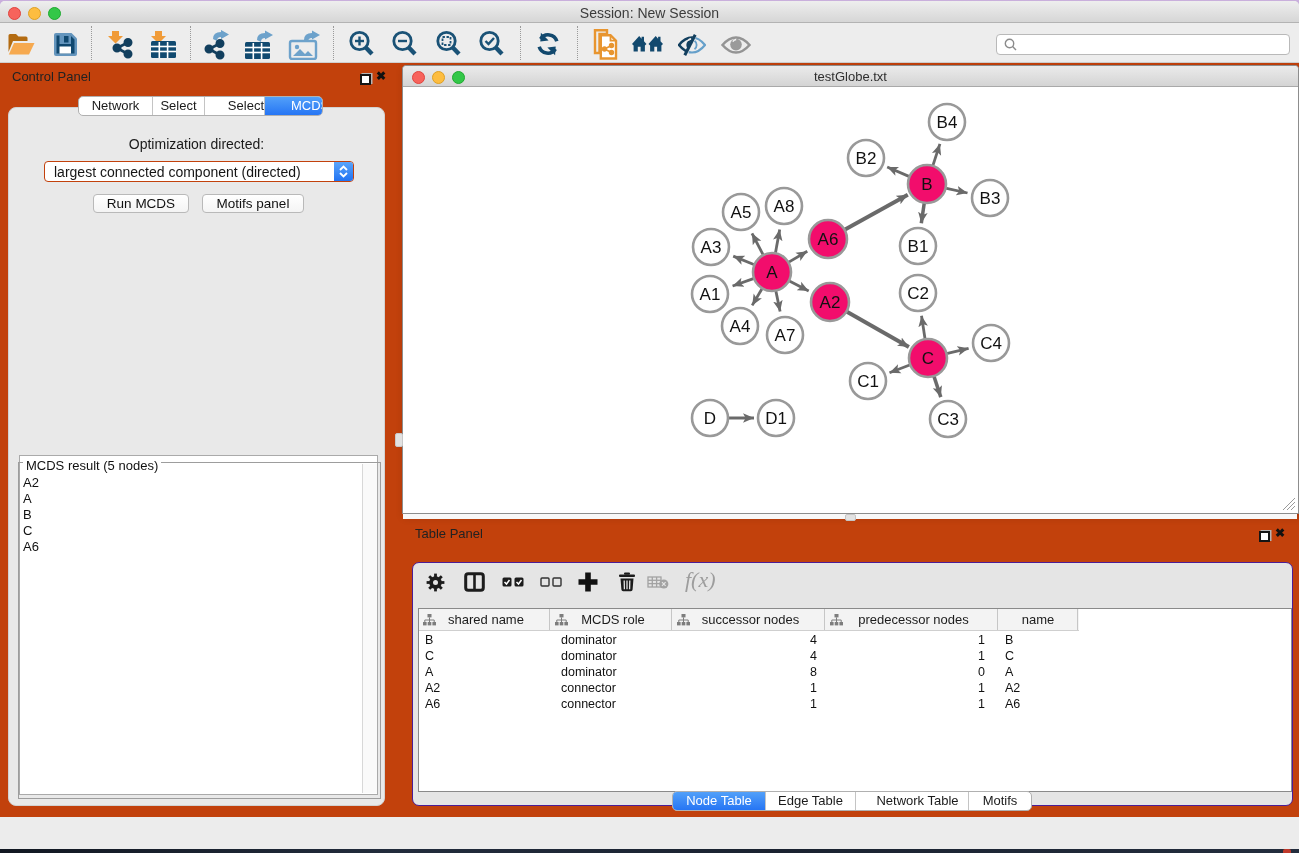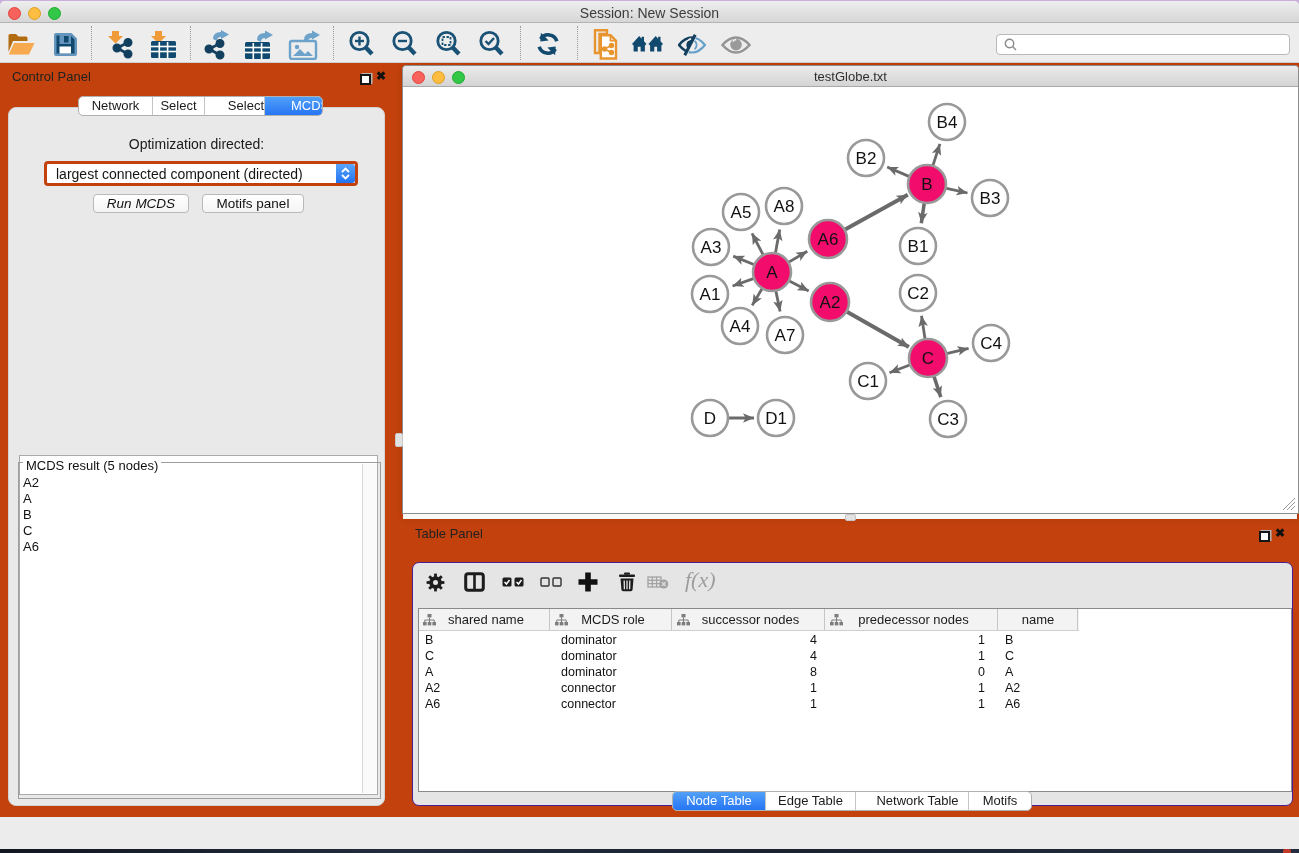--- a/index.html
+++ b/index.html
@@ -17,21 +17,21 @@
 #statusbar{position:absolute;left:0;top:816px;width:1299px;height:33px;background:#ececec;border-top:1px solid #bdbdbd;}
 #deskbottom{position:absolute;left:0;top:849px;width:1299px;height:4px;background:linear-gradient(90deg,#111721,#222c3c 30%,#1a2230 60%,#232d3d);}
 
 #cpanel{position:absolute;left:0;top:0;width:391px;height:754px;}
 #cpbox{position:absolute;left:8px;top:44px;width:375px;height:697px;background:#e9e9e9;border:1px solid #d2d2d2;border-radius:8px;}
 .seg{position:absolute;display:flex;background:#fff;border:1px solid #b0b0b0;border-radius:5px;overflow:hidden;height:18px;line-height:18px;font-size:13px;color:#1a1a1a;z-index:6;}
 .seg div{border-left:1px solid #c4c4c4;text-align:center;white-space:nowrap;box-sizing:border-box;}
 .seg div:first-child{border-left:none;}
 .seg .sel{background:linear-gradient(#52a0f9,#2675f4);color:#fff;}
 .wbtn{position:absolute;background:linear-gradient(#ffffff,#f4f4f4);border:1px solid #b9b9b9;border-radius:4px;font-size:13.5px;color:#111;text-align:center;}
-#combo{position:absolute;left:35px;top:53px;width:308px;height:19px;background:#fff;border:3px solid #c2410c;border-radius:4px;font-size:14px;color:#151515;}
+#combo{position:absolute;left:35px;top:53px;width:308px;height:19px;background:#fff;border:1px solid #c2410c;border-radius:4px;font-size:14px;color:#151515;}
 #combobtn{position:absolute;right:0px;top:0px;width:19px;height:19px;background:linear-gradient(#5ba5fa,#2173f3);border-radius:0 3px 3px 0;}
 #mcdswhite{position:absolute;left:10px;top:347px;width:357px;height:338px;background:#fff;border:1px solid #aaa;}
 #fsborder{position:absolute;left:9px;top:354px;width:361px;height:335px;border:1px solid #9d9d9d;pointer-events:none;}
 #fslegend{position:absolute;left:14px;top:350px;background:#fff;padding:0 3px;font-size:13px;color:#111;}
 #mcdstrack{position:absolute;right:0;top:8px;bottom:1px;width:14px;background:#fafafa;border-left:1px solid #d8d8d8;}
 
 #netwin{position:absolute;left:402px;top:2px;width:895px;height:447px;background:#fff;border:1px solid #8d8d8d;border-radius:4px 4px 0 0;box-shadow:2px 3px 8px rgba(0,0,0,0.18);}
 #nettitle{position:absolute;left:0;top:0;width:100%;height:20px;background:linear-gradient(#ebebeb,#d4d4d4);border-bottom:1px solid #a9a9a9;border-radius:4px 4px 0 0;}
 .tl2{position:absolute;top:5px;width:11px;height:11px;border-radius:50%;}
 #netcanvas{position:absolute;left:0;top:21px;width:893px;height:426px;background:#fff;}
@@ -236,21 +236,21 @@
       </div>
       <div id="cpbox">
         <div style="position:absolute;left:0;top:28px;width:100%;text-align:center;font-size:14px;color:#1a1a1a;">Optimization directed:</div>
         <div id="combo">
               <span style="position:absolute;left:9px;top:2px;">largest connected component (directed)</span>
           <div id="combobtn"><svg width="19" height="19" viewBox="0 0 19 19">
                   <path d="M6 8 L9.5 4.5 L13 8" fill="none" stroke="#fff" stroke-width="1.8"></path>
                   <path d="M6 11 L9.5 14.5 L13 11" fill="none" stroke="#fff" stroke-width="1.8"></path>
                 </svg></div>
         </div>
-        <div class="wbtn" style="left:84px;top:86px;width:94px;height:17px;line-height:17px;font-style:italic;">Run MCDS</div>
+        <div class="wbtn" style="left:84px;top:86px;width:94px;height:17px;line-height:17px;">Run MCDS</div>
         <div class="wbtn" style="left:193px;top:86px;width:100px;height:17px;line-height:17px;">Motifs panel</div>
         <div id="mcdswhite">
           <div style="position:absolute;left:3px;top:19px;line-height:16px;font-size:13px;color:#111;">A2<br>A<br>B<br>C<br>A6</div>
           <div id="mcdstrack"></div>
         </div>
         <div id="fsborder"></div>
         <div id="fslegend">MCDS result (5 nodes)</div>
       </div>
     </div>
     <div id="netwin">

